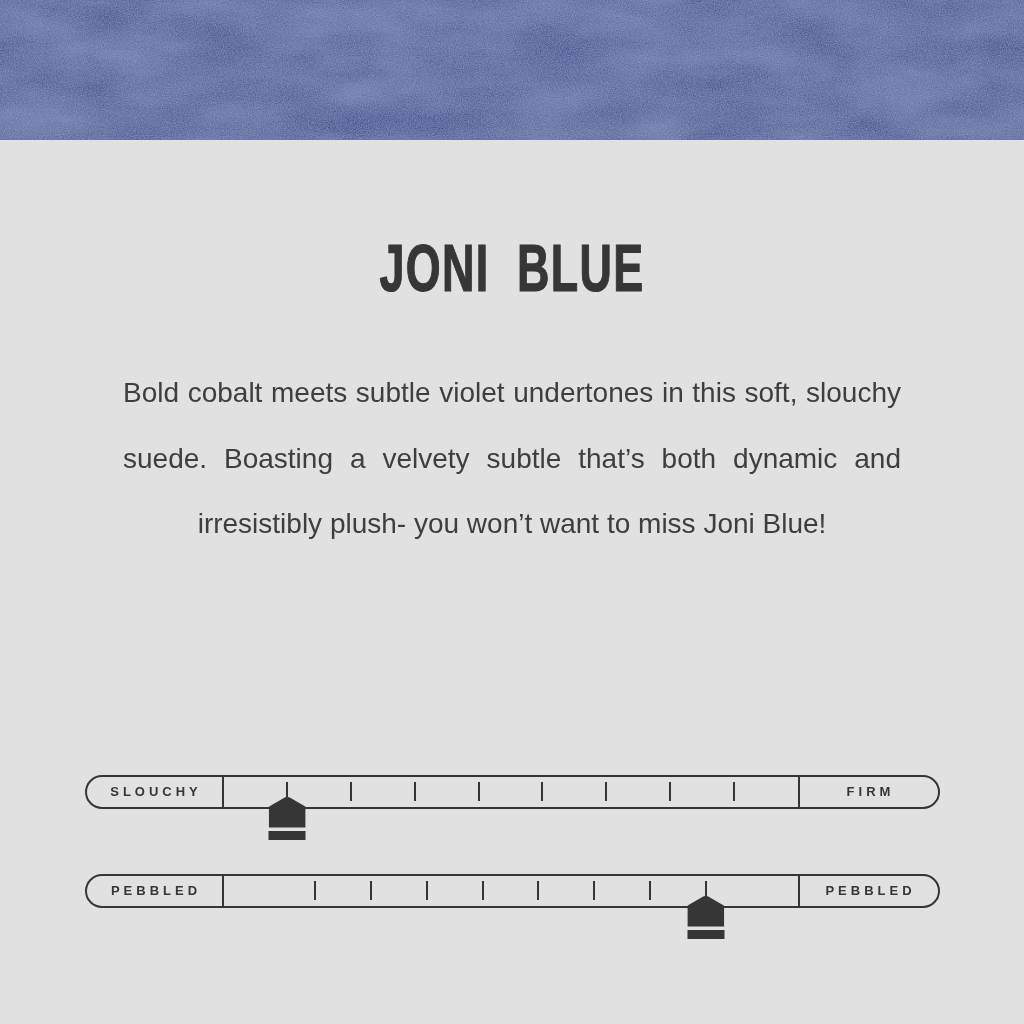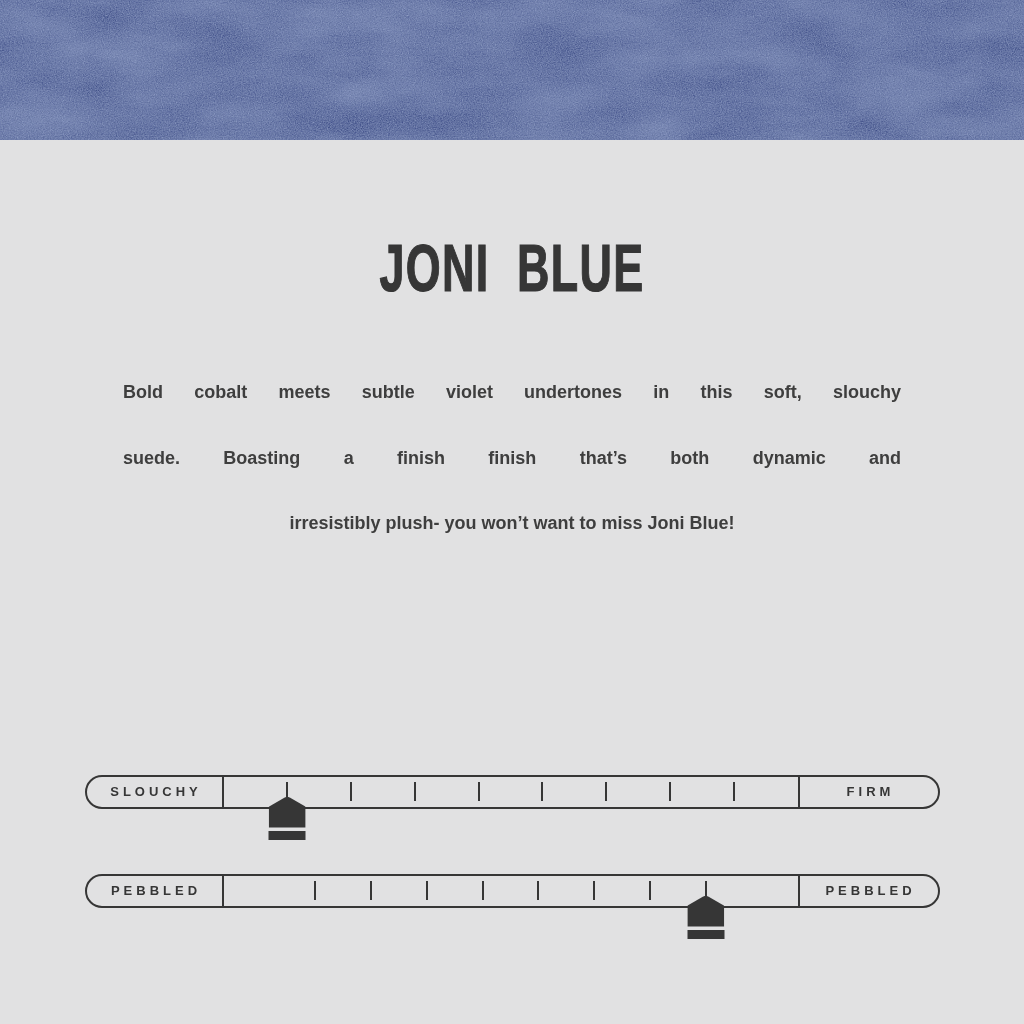--- a/index.html
+++ b/index.html
@@ -28,24 +28,23 @@
     transform: scaleX(0.68);
     transform-origin: 50% 50%;
     -webkit-text-stroke: 1.2px currentColor;
     white-space: nowrap;
   }
 
   
   .desc {
     width: 778px;
     margin: 54px auto 0 auto;
-    font-size: 18px;
+    font-size: 28px;
     line-height: 65.5px;
     color: var(--body-text, #3e3e3e);
-    font-weight: bold;
   }
   .desc-line { text-align: justify; text-align-last: justify; text-justify: inter-word; }
   .desc-line.last { text-align: center; text-align-last: center; }
 
   
   .slider {
     width: 855px;
     height: 34px;
     margin: 0 auto;
     border: 2px solid var(--ink, #363636);
@@ -121,21 +120,21 @@
       <rect width="100%" height="100%" filter="url(#mottle)"></rect>
       <rect width="100%" height="100%" filter="url(#grain-dark)"></rect>
       <rect width="100%" height="100%" filter="url(#grain-light)"></rect>
     </svg>
   </div>
 
   <h1 class="title">JONI BLUE</h1>
 
   <div class="desc">
     <div class="desc-line">Bold cobalt meets subtle violet undertones in this soft, slouchy</div>
-    <div class="desc-line">suede. Boasting a finish finish that’s both dynamic and</div>
+    <div class="desc-line">suede. Boasting a velvety subtle that’s both dynamic and</div>
     <div class="desc-line last">irresistibly plush- you won’t want to miss Joni Blue!</div>
   </div>
 
   <div class="slider first" id="slider-0">
     <div class="zone left">
       <span class="zone-label">SLOUCHY</span>
     </div>
     <div class="zone mid">
         <div class="tick" style="left: 11.1111%;"></div>
         <div class="tick" style="left: 22.2222%;"></div>

